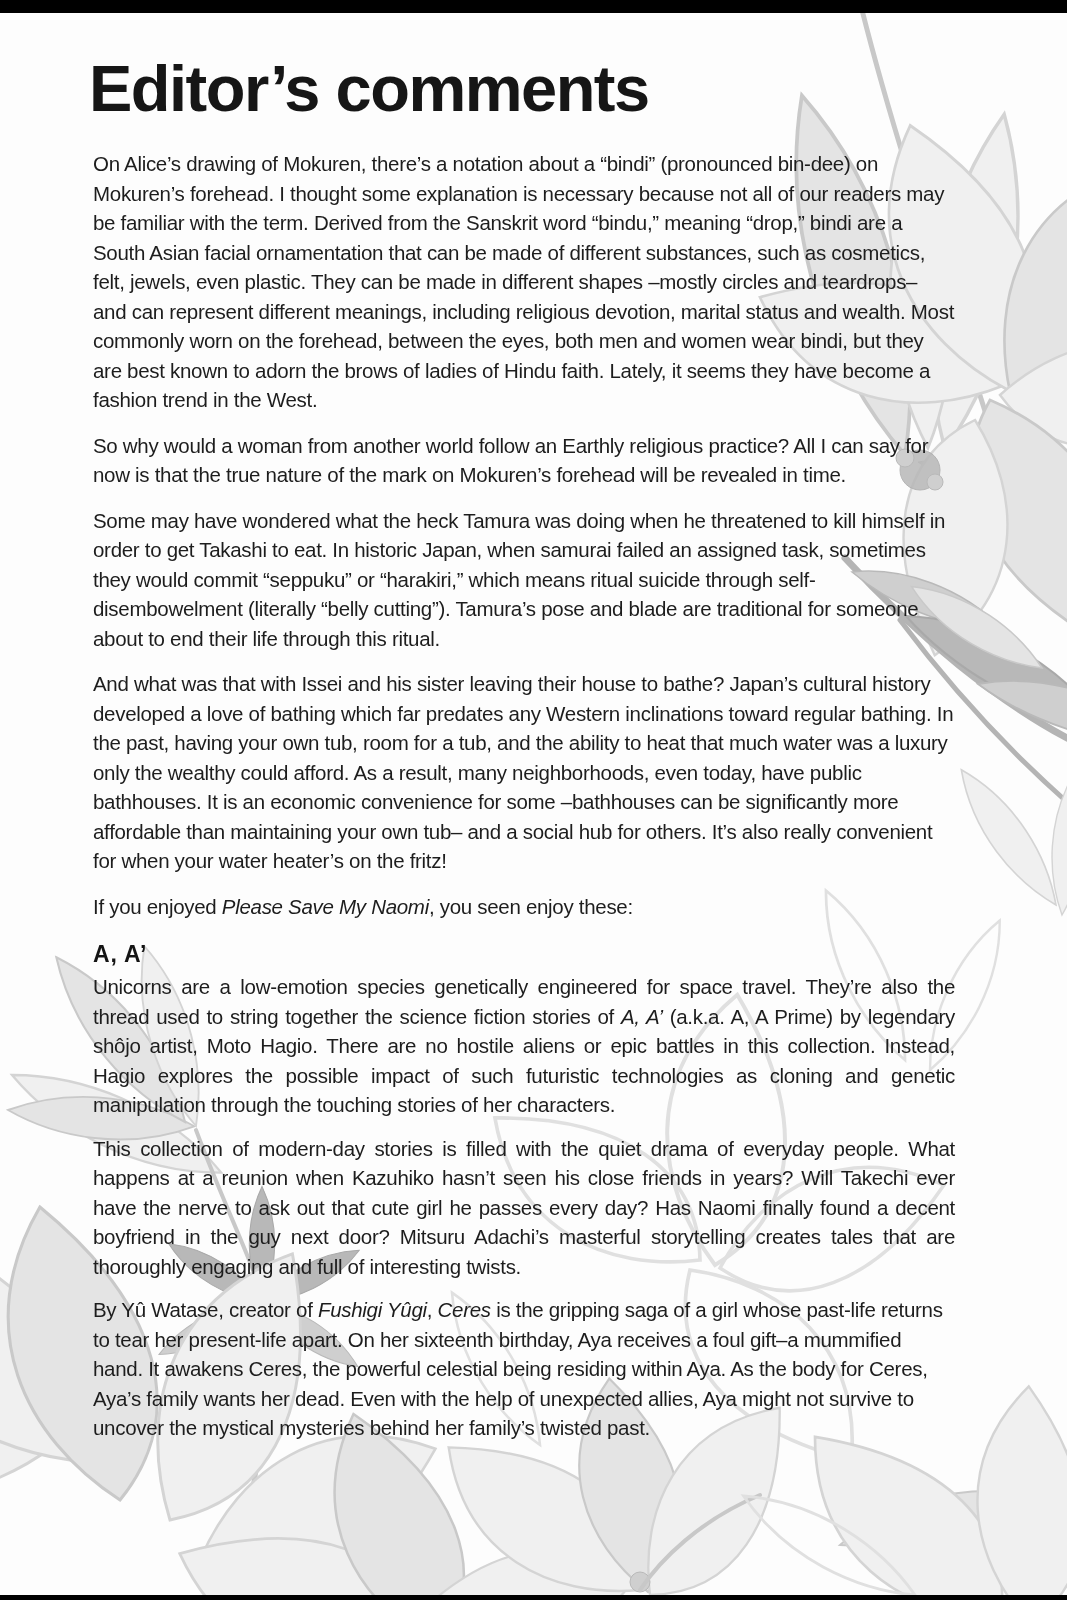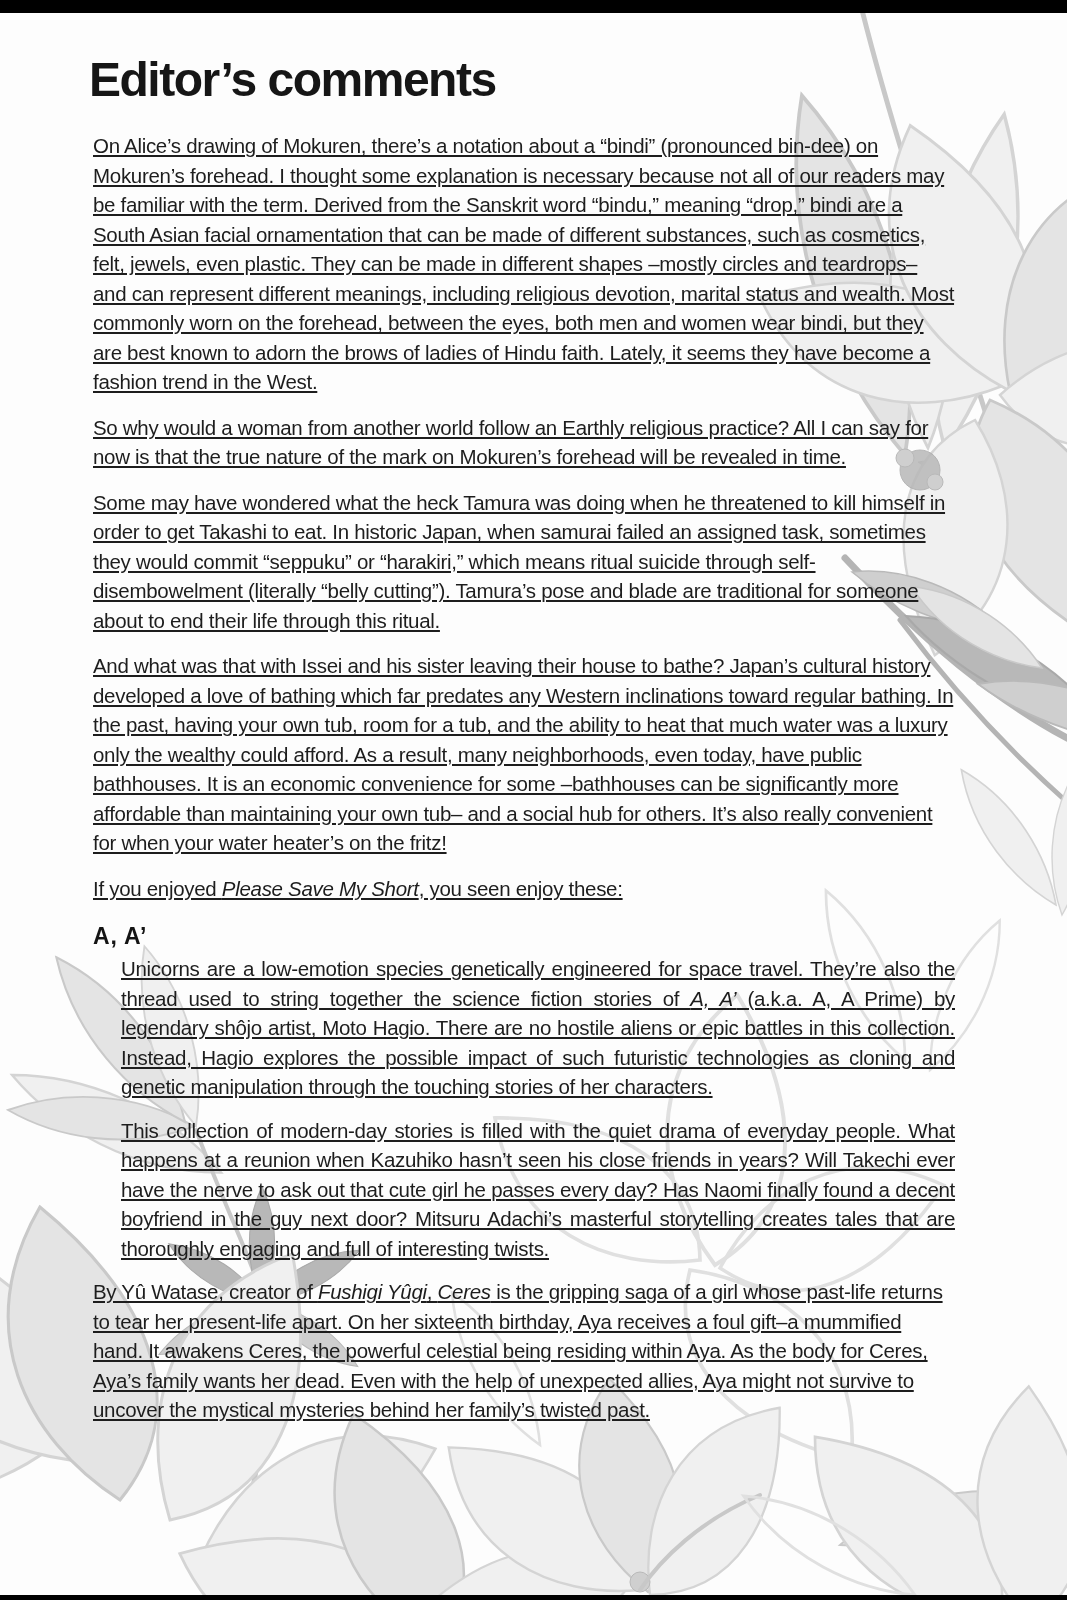--- a/index.html
+++ b/index.html
@@ -34,36 +34,35 @@
   }
 
   .content {
     position: relative;
     z-index: 2;
     padding: 55px 112px 0 93px;
     color: var(--text-color, #1d1d1d);
   }
 
   h1.page-title {
-    font-size: 48px;
+    font-size: 65px;
     line-height: 1.05;
     font-weight: bold;
     letter-spacing: -1.5px;
     margin: 0 0 26px -4px;
     color: #161616;
   }
 
   p.body {
     font-size: 20.5px;
     line-height: 29.5px;
     letter-spacing: -0.3px;
     margin: 0 0 16px 0;
-    text-decoration: underline;
-  }
-  p.body.justified { text-align: justify; margin-left: 28px; }
+  }
+  p.body.justified { text-align: justify; }
 
   h2.rec-heading {
     font-size: 23px;
     line-height: 27px;
     font-weight: bold;
     letter-spacing: 0.8px;
     margin: 20px 0 4px 0;
     color: #141414;
   }
   section.recommendation p.body { margin-bottom: 14px; }
@@ -180,21 +179,21 @@
     </g>
   </svg>
 
   <main class="content">
     <h1 class="page-title">Editor’s comments</h1>
 
     <p class="body"><span>On Alice’s drawing of Mokuren, there’s a notation about a “bindi” (pronounced bin-dee) on Mokuren’s forehead. I thought some explanation is necessary because not all of our readers may be familiar with the term. Derived from the Sanskrit word “bindu,” meaning “drop,” bindi are a South Asian facial ornamentation that can be made of different substances, such as cosmetics, felt, jewels, even plastic. They can be made in different shapes –mostly circles and teardrops– and can represent different meanings, including religious devotion, marital status and wealth. Most commonly worn on the forehead, between the eyes, both men and women wear bindi, but they are best known to adorn the brows of ladies of Hindu faith. Lately, it seems they have become a fashion trend in the West.</span></p>
     <p class="body"><span>So why would a woman from another world follow an Earthly religious practice? All I can say for now is that the true nature of the mark on Mokuren’s forehead will be revealed in time.</span></p>
     <p class="body"><span>Some may have wondered what the heck Tamura was doing when he threatened to kill himself in order to get Takashi to eat. In historic Japan, when samurai failed an assigned task, sometimes they would commit “seppuku” or “harakiri,” which means ritual suicide through self-disembowelment (literally “belly cutting”). Tamura’s pose and blade are traditional for someone about to end their life through this ritual.</span></p>
     <p class="body"><span>And what was that with Issei and his sister leaving their house to bathe? Japan’s cultural history developed a love of bathing which far predates any Western inclinations toward regular bathing. In the past, having your own tub, room for a tub, and the ability to heat that much water was a luxury only the wealthy could afford. As a result, many neighborhoods, even today, have public bathhouses. It is an economic convenience for some –bathhouses can be significantly more affordable than maintaining your own tub– and a social hub for others. It’s also really convenient for when your water heater’s on the fritz!</span></p>
-    <p class="body"><span>If you enjoyed </span><em>Please Save My Short</em><span>, you seen enjoy these:</span></p>
+    <p class="body"><span>If you enjoyed </span><em>Please Save My Naomi</em><span>, you seen enjoy these:</span></p>
 
     <section class="recommendation">
       <h2 class="rec-heading">A, A’</h2>
       <p class="body justified"><span>Unicorns are a low-emotion species genetically engineered for space travel. They’re also the thread used to string together the science fiction stories of </span><em>A, A’</em><span> (a.k.a. A, A Prime) by legendary shôjo artist, Moto Hagio. There are no hostile aliens or epic battles in this collection. Instead, Hagio explores the possible impact of such futuristic technologies as cloning and genetic manipulation through the touching stories of her characters.</span></p>
     </section>
 
     <section class="recommendation">
       <p class="body justified"><span>This collection of modern-day stories is filled with the quiet drama of everyday people. What happens at a reunion when Kazuhiko hasn’t seen his close friends in years? Will Takechi ever have the nerve to ask out that cute girl he passes every day? Has Naomi finally found a decent boyfriend in the guy next door? Mitsuru Adachi’s masterful storytelling creates tales that are thoroughly engaging and full of interesting twists.</span></p>
     </section>
 

